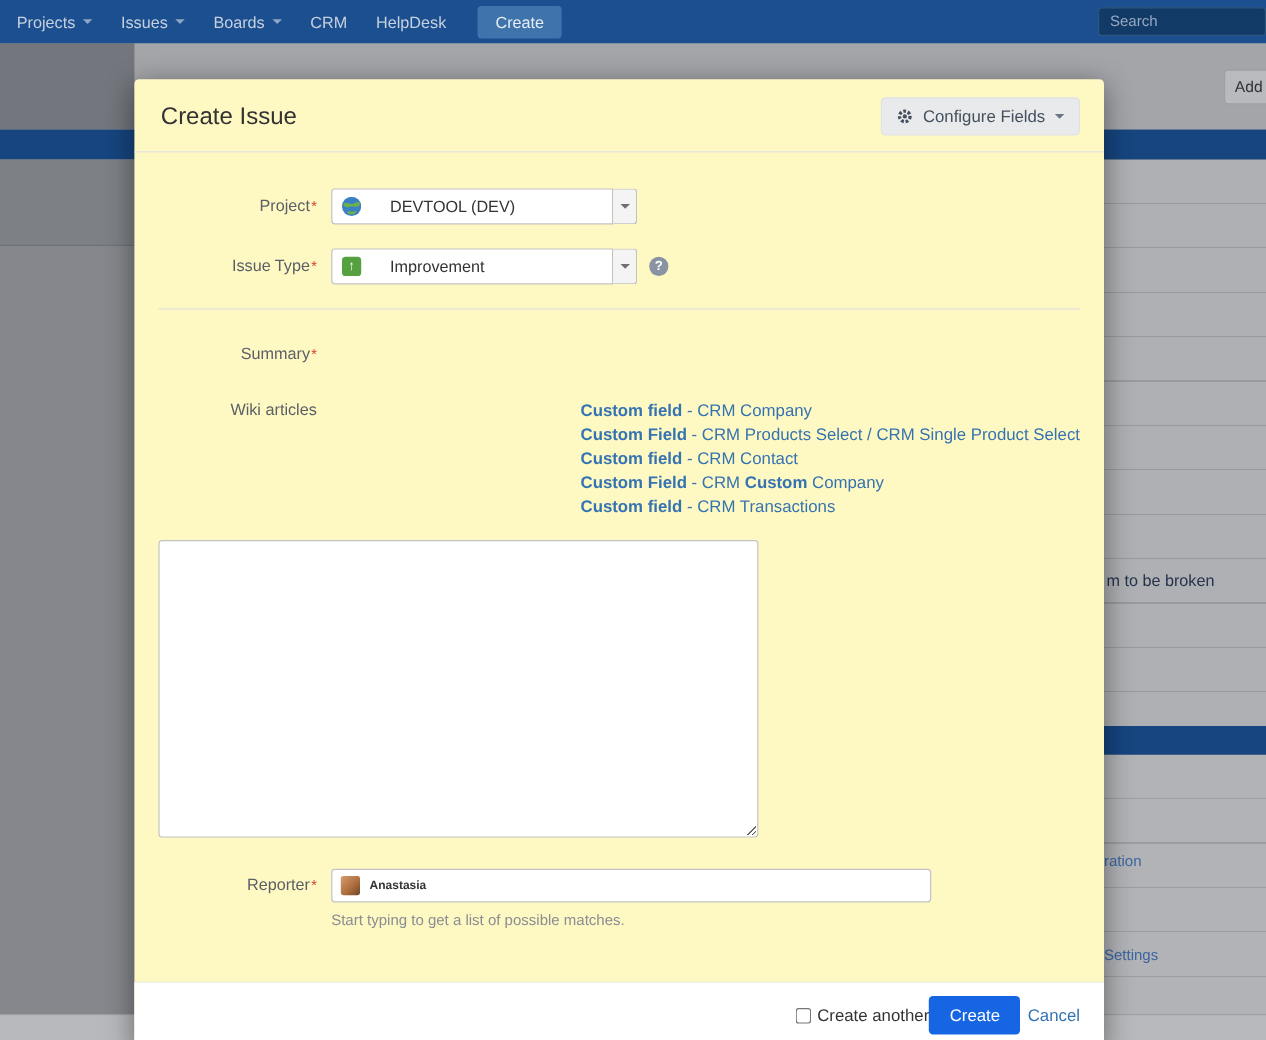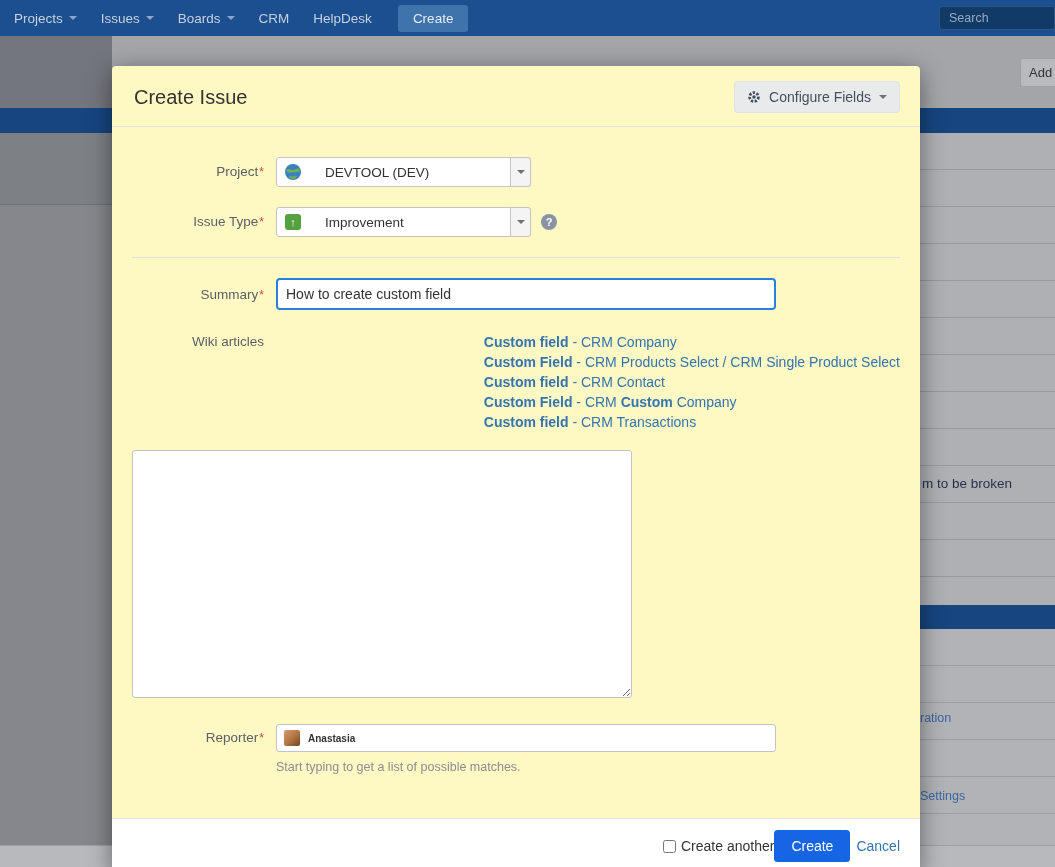--- a/index.html
+++ b/index.html
@@ -13,21 +13,21 @@
             background:var(--navbar-bg,#1b4f8f); display:flex; align-items:center;
             padding-left:2px; z-index:5; }
   .nav-item { color:#c6d0de; font-size:13.5px; padding:0 12px; height:36px;
               display:flex; align-items:center; gap:6px; cursor:pointer; }
   .caret { width:0; height:0; border-left:4px solid transparent; border-right:4px solid transparent;
            border-top:4px solid currentColor; display:inline-block; }
   .nav-item .caret { color:#8fa6c4; }
   .nav-create-btn { margin-left:14px; background:var(--navbar-create-bg,#3e74ab); color:#e8edf4;
                     border:none; border-radius:3px; padding:6px 15px; font-size:13.5px; cursor:pointer; }
   .nav-search { position:absolute; right:0; top:6px; }
-  .nav-search input { width:116px; height:24px; background:#123a66; border:1px solid #2c567f;
+  .nav-search input { width:140px; height:24px; background:#123a66; border:1px solid #2c567f;
                       border-radius:3px; color:#c2cedd; padding:0 9px; font-size:12.5px; }
   .nav-search input::placeholder { color:#96a9c2; }
 
   
   .bg-band-top { position:absolute; top:36px; left:0; width:100%; height:72px; background:#a3a5a9; }
   .bg-band-top-left { position:absolute; top:36px; left:0; width:112px; height:72px; background:#73767c; }
   .add-gadget { position:absolute; top:58px; left:1020px; width:62px; height:29px;
                 background:#b8babd; border:1px solid #9da0a4; border-radius:3px;
                 color:#2f3338; font-size:13px; text-align:left; padding:6px 8px; }
   .bg-blue-bar { position:absolute; top:108px; left:0; width:100%; height:25px; background:var(--blue-bar,#16457f); }
@@ -204,21 +204,20 @@
         </div>
         <span class="help-circle">?</span>
       </div>
 
       <hr class="divider">
 
       <div class="form-row">
         <div class="form-label lh34">
           <span>Summary</span><span class="req-star">*</span>
         </div>
-        <input class="summary-input" value="How to create custom field" style="">
       </div>
 
       <div class="form-row wiki-row">
         <div class="form-label lh20">
           <span>Wiki articles</span>
         </div>
         <div class="wiki-links">
             <a href="#" class="wiki-link"><span class="b">Custom field</span><span> - CRM Company</span></a>
             <a href="#" class="wiki-link"><span class="b">Custom Field</span><span> - CRM Products Select / CRM Single Product Select</span></a>
             <a href="#" class="wiki-link"><span class="b">Custom field</span><span> - CRM Contact</span></a>

